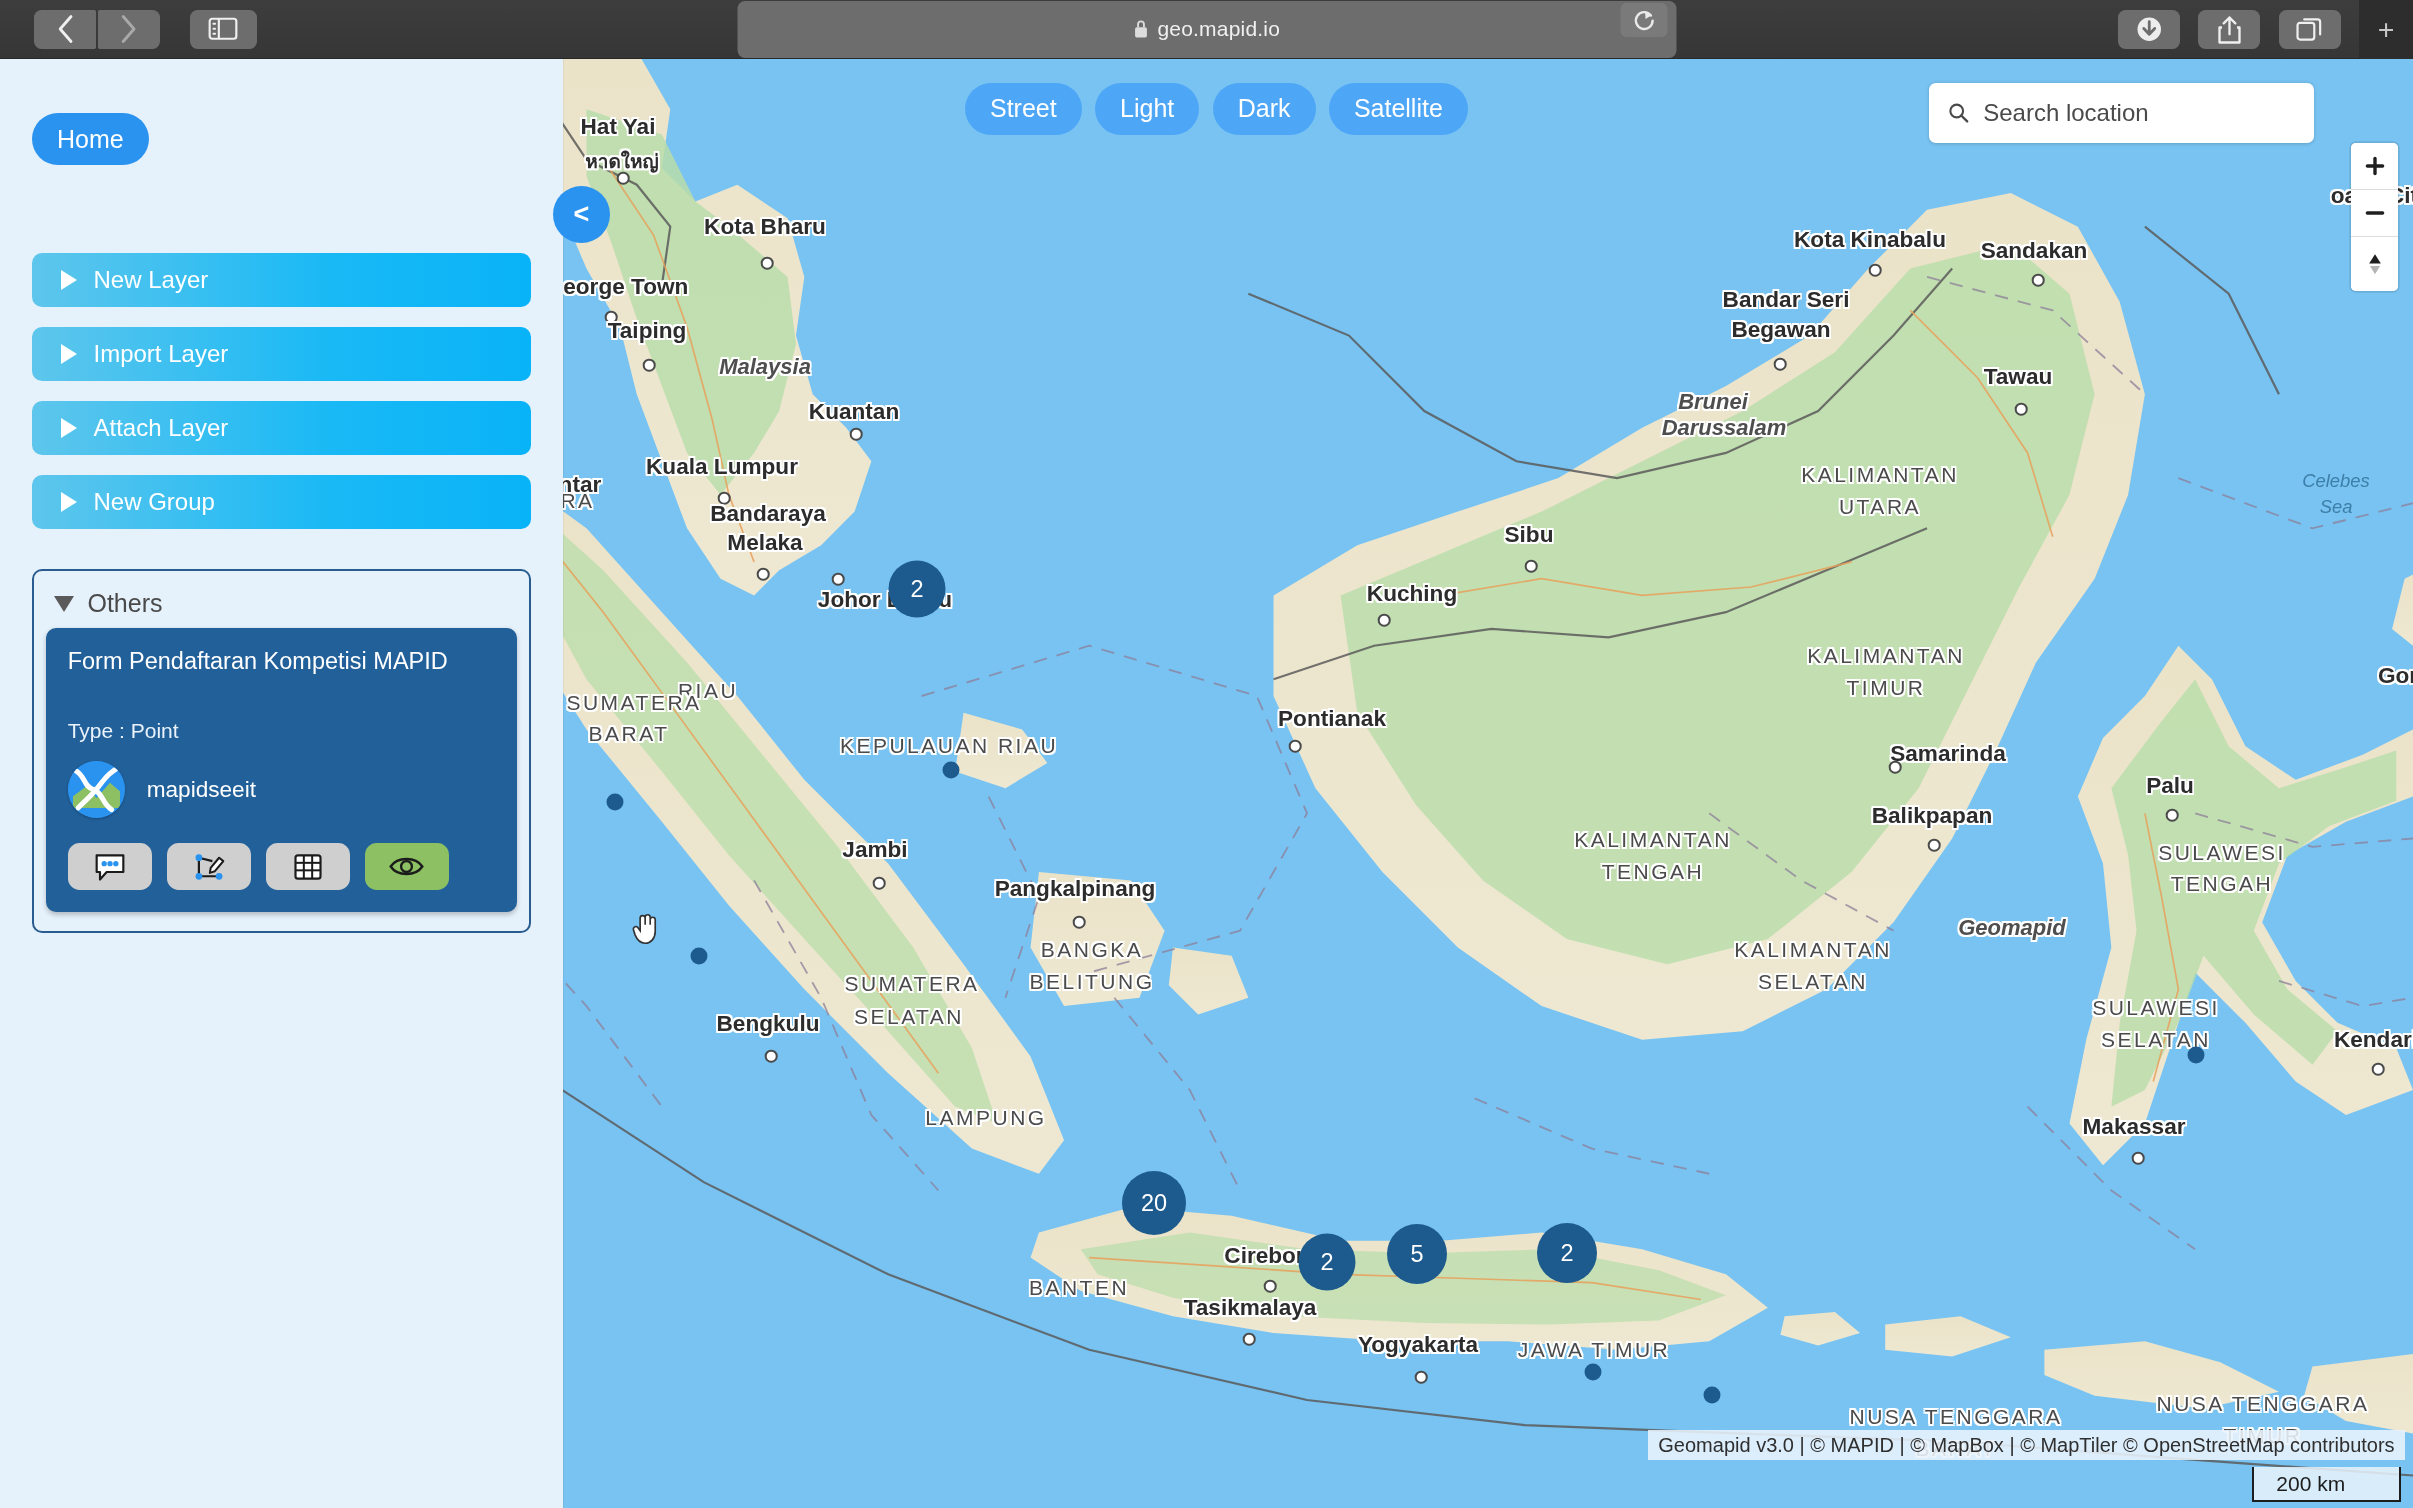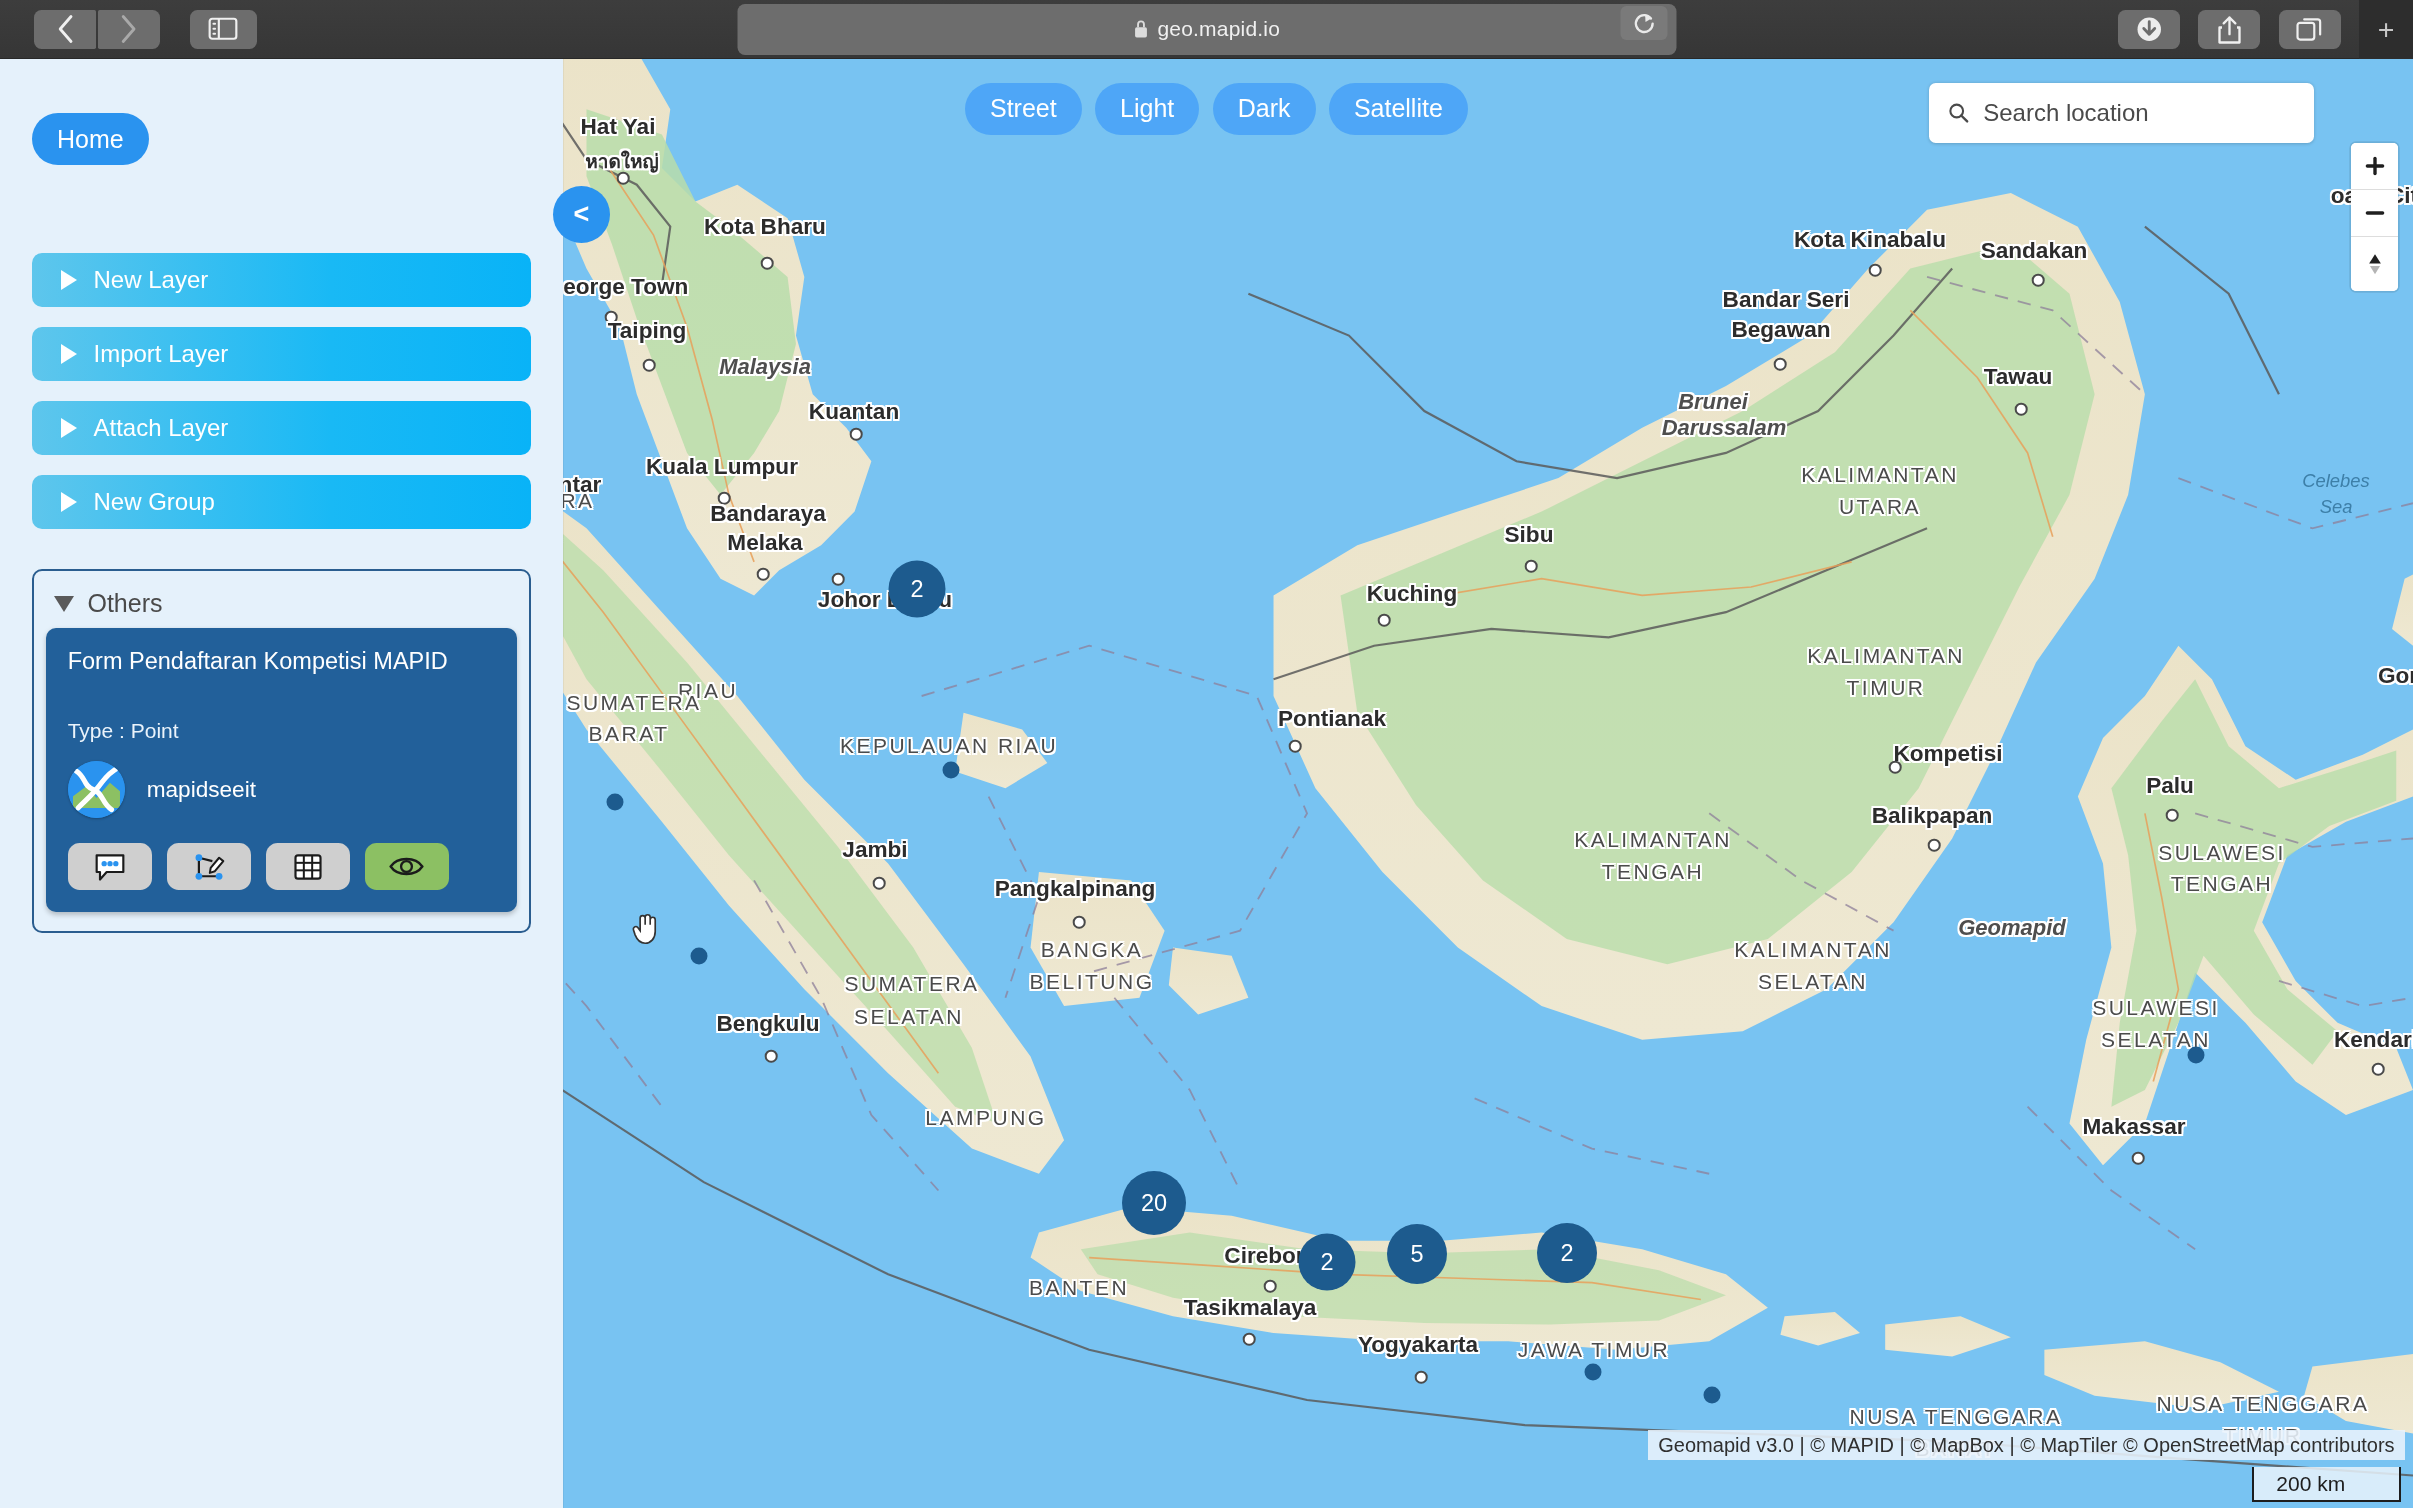--- a/index.html
+++ b/index.html
@@ -24,21 +24,21 @@
     background: #6d6d6d; border-radius: 7.5px;
     display: flex; align-items: center; justify-content: center;
     color: #f2f2f2;
   }
   .nav-btn { width: 62px; height: 39px; }
   .nav-btn.back { border-radius: 7.5px 1.7px 1.7px 7.5px; }
   .nav-btn.fwd  { border-radius: 1.7px 7.5px 7.5px 1.7px; margin-left: 1.7px; color:#a9a9a9;}
   .sidebar-toggle { width: 67px; height: 39px; margin-left: 30px; }
   .url-wrap {
     position: absolute; left: 50%; transform: translateX(-50%);
-    width: 939px; height: 51px;
+    width: 939px; height: 57px;
     background: #6d6d6d; border-radius: 7.5px;
     display: flex; align-items: center; justify-content: center;
   }
   .url-text {
     color: #f0f0f0; font-size: 21px; letter-spacing: 0.2px;
     display: flex; align-items: center; gap: 7.5px;
   }
   .reload-btn {
     position: absolute; right: 8.4px; top: 2.5px;
     width: 47px; height: 34px; border-radius: 5.9px;
@@ -472,21 +472,21 @@
         <div class="city-dot" style="left: 1295px; top: 687px;"></div>
         <div class="lbl city" style="left: 1870px; top: 181px;">Kota Kinabalu</div>
         <div class="city-dot" style="left: 1875px; top: 211px;"></div>
         <div class="lbl city" style="left: 2034px; top: 192px;">Sandakan</div>
         <div class="city-dot" style="left: 2038px; top: 221px;"></div>
         <div class="lbl city" style="left: 1786px; top: 241px;">Bandar Seri</div>
         <div class="lbl city" style="left: 1781px; top: 271px;">Begawan</div>
         <div class="city-dot" style="left: 1780px; top: 305px;"></div>
         <div class="lbl city" style="left: 2018px; top: 318px;">Tawau</div>
         <div class="city-dot" style="left: 2021px; top: 350px;"></div>
-        <div class="lbl city" style="left: 1948px; top: 695px;">Kompetisi</div>
+        <div class="lbl city" style="left: 1948px; top: 695px;">Samarinda</div>
         <div class="city-dot" style="left: 1895px; top: 708px;"></div>
         <div class="lbl city" style="left: 1932px; top: 757px;">Balikpapan</div>
         <div class="city-dot" style="left: 1934px; top: 786px;"></div>
         <div class="lbl city" style="left: 2170px; top: 727px;">Palu</div>
         <div class="city-dot" style="left: 2172px; top: 756px;"></div>
         <div class="lbl city" style="left: 2134px; top: 1068px;">Makassar</div>
         <div class="city-dot" style="left: 2138px; top: 1099px;"></div>
         <div class="lbl city" style="left: 2376px; top: 981px;">Kendari</div>
         <div class="city-dot" style="left: 2378px; top: 1010px;"></div>
         <div class="lbl city" style="left: 2398px; top: 617px;">Gor</div>

